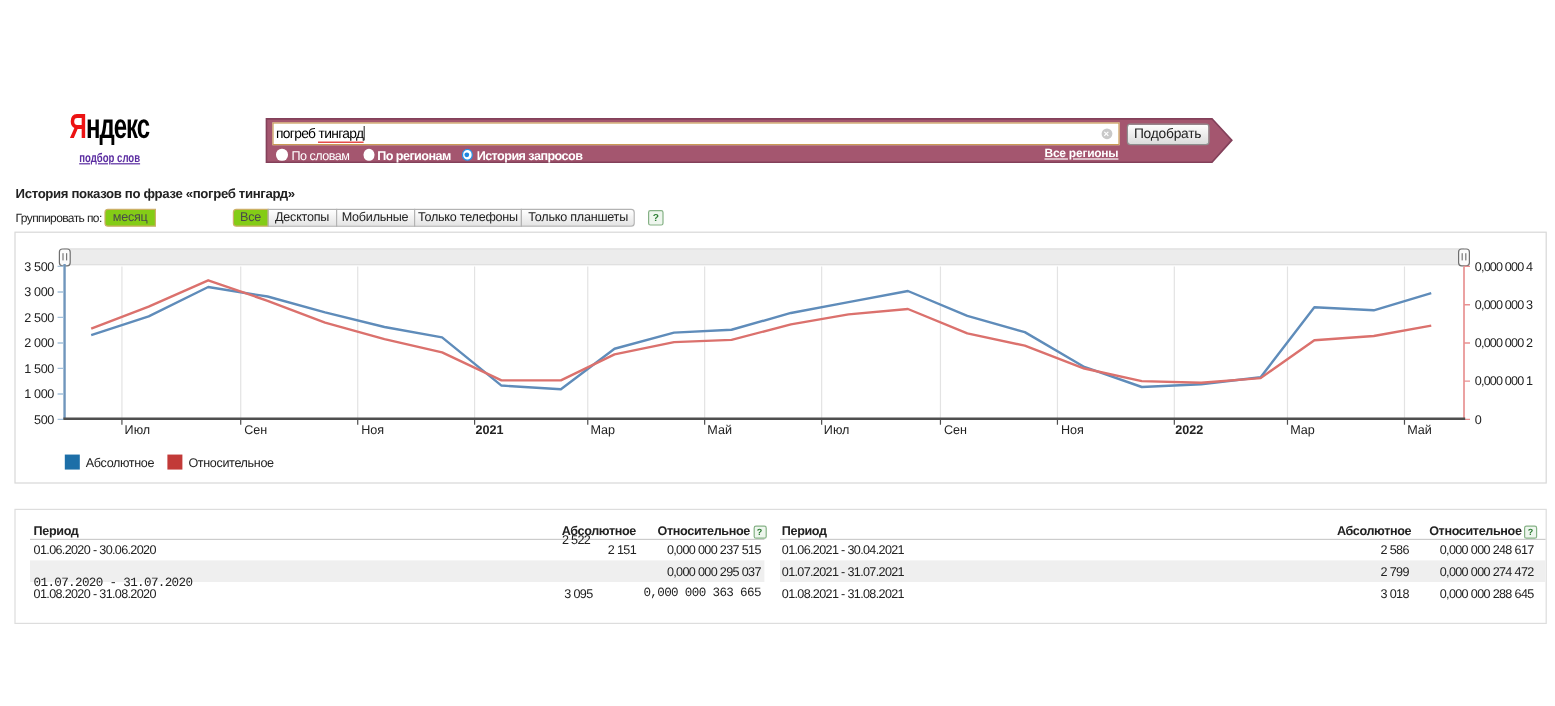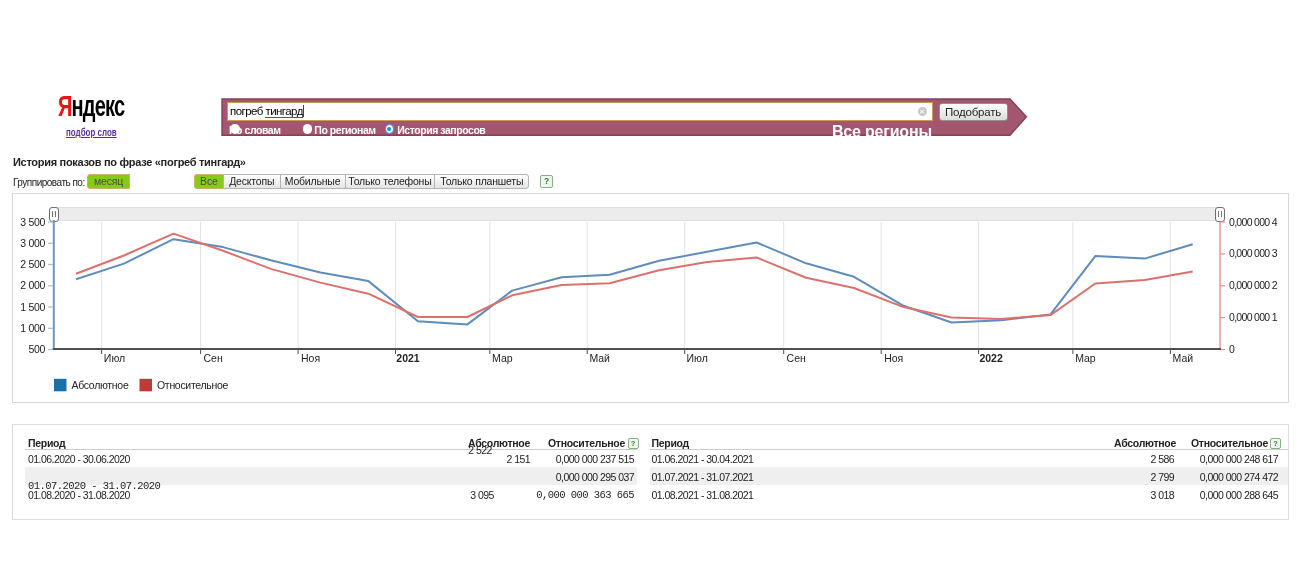--- a/index.html
+++ b/index.html
@@ -16,27 +16,27 @@
   <polygon points="1,1 789,1 805.5,18.8 789,37.2 1,37.2" fill="#a4566f" stroke="#83405a" stroke-width="1.4"></polygon>
 </svg>
 <div class="abs" style="left:227px;top:101.5px;width:704px;height:17.5px;background:#fff;border:1.5px solid #c99a55;"></div>
 <div class="abs" style="left:230px;top:104.5px;font-size:11.5px;letter-spacing:-.55px;color:#000;white-space:nowrap;">погреб <span style="border-bottom:1.6px solid #e02020;">тингард</span><span style="display:inline-block;width:1px;height:12px;background:#444;vertical-align:-2px;"></span></div>
 
 <div class="abs" style="left:917.5px;top:107px;width:9px;height:9px;background:#c9c9c9;border-radius:50%;color:#fff;font-size:8px;line-height:9px;text-align:center;font-weight:bold;">×</div>
 
 <div class="abs" style="left:938.5px;top:102.5px;width:67px;height:16px;background:linear-gradient(#fefefe,#dcdcdc);border:1px solid #8f8f8f;border-radius:3px;font-size:11.5px;letter-spacing:-.2px;color:#222;text-align:center;line-height:16px;">Подобрать</div>
 
 <div class="abs" style="left:230px;top:124.3px;width:9.5px;height:9.5px;background:#fff;border-radius:50%;"></div>
-<div class="abs" style="left:229px;top:124px;font-size:10.5px;font-weight:bold;color:#fff;letter-spacing:-.45px;">По словам</div>
+<div class="abs" style="left:243px;top:124px;font-size:10.5px;font-weight:normal;color:#fff;letter-spacing:-.45px;">По словам</div>
 <div class="abs" style="left:302.6px;top:124.3px;width:9.5px;height:9.5px;background:#fff;border-radius:50%;"></div>
 <div class="abs" style="left:314.3px;top:124px;font-size:10.5px;font-weight:bold;color:#fff;letter-spacing:-.45px;">По регионам</div>
 <div class="abs" style="left:384.6px;top:124.3px;width:9.5px;height:9.5px;background:#fff;border:1.6px solid #2492e8;border-radius:50%;box-sizing:border-box;"></div>
 <div class="abs" style="left:387.4px;top:127.1px;width:3.9px;height:3.9px;background:#1d86e0;border-radius:50%;"></div>
 <div class="abs" style="left:397.2px;top:124px;font-size:10.5px;font-weight:bold;color:#fff;letter-spacing:-.45px;">История запросов</div>
-<div class="abs" style="left:832px;top:122.8px;width:100px;font-size:16px;font-weight:bold;color:#fff;text-decoration:underline;letter-spacing:-.2px;">Все регионы</div>
+<div class="abs" style="left:832px;top:122.8px;width:100px;text-align:right;font-size:10px;font-weight:bold;color:#fff;text-decoration:underline;letter-spacing:-.2px;">Все регионы</div>
 
 <div class="abs" style="left:13px;top:155.5px;font-size:11px;font-weight:bold;color:#222;letter-spacing:-.3px;">История показов по фразе «погреб тингард»</div>
 
 <div class="abs" style="left:13px;top:176.5px;font-size:10px;color:#222;letter-spacing:-.5px;">Группировать по:</div>
 <div class="abs btnrow" style="left:87px;top:173.5px;"></div>
 
 <style>
 .btn{position:absolute;top:173.5px;height:15px;box-sizing:border-box;border:1px solid #b3b3b3;
      background:linear-gradient(#fff,#e4e4e4);font-size:10.5px;letter-spacing:-.2px;color:#222;
      text-align:center;line-height:13.5px;font-family:"Liberation Sans",sans-serif;}

